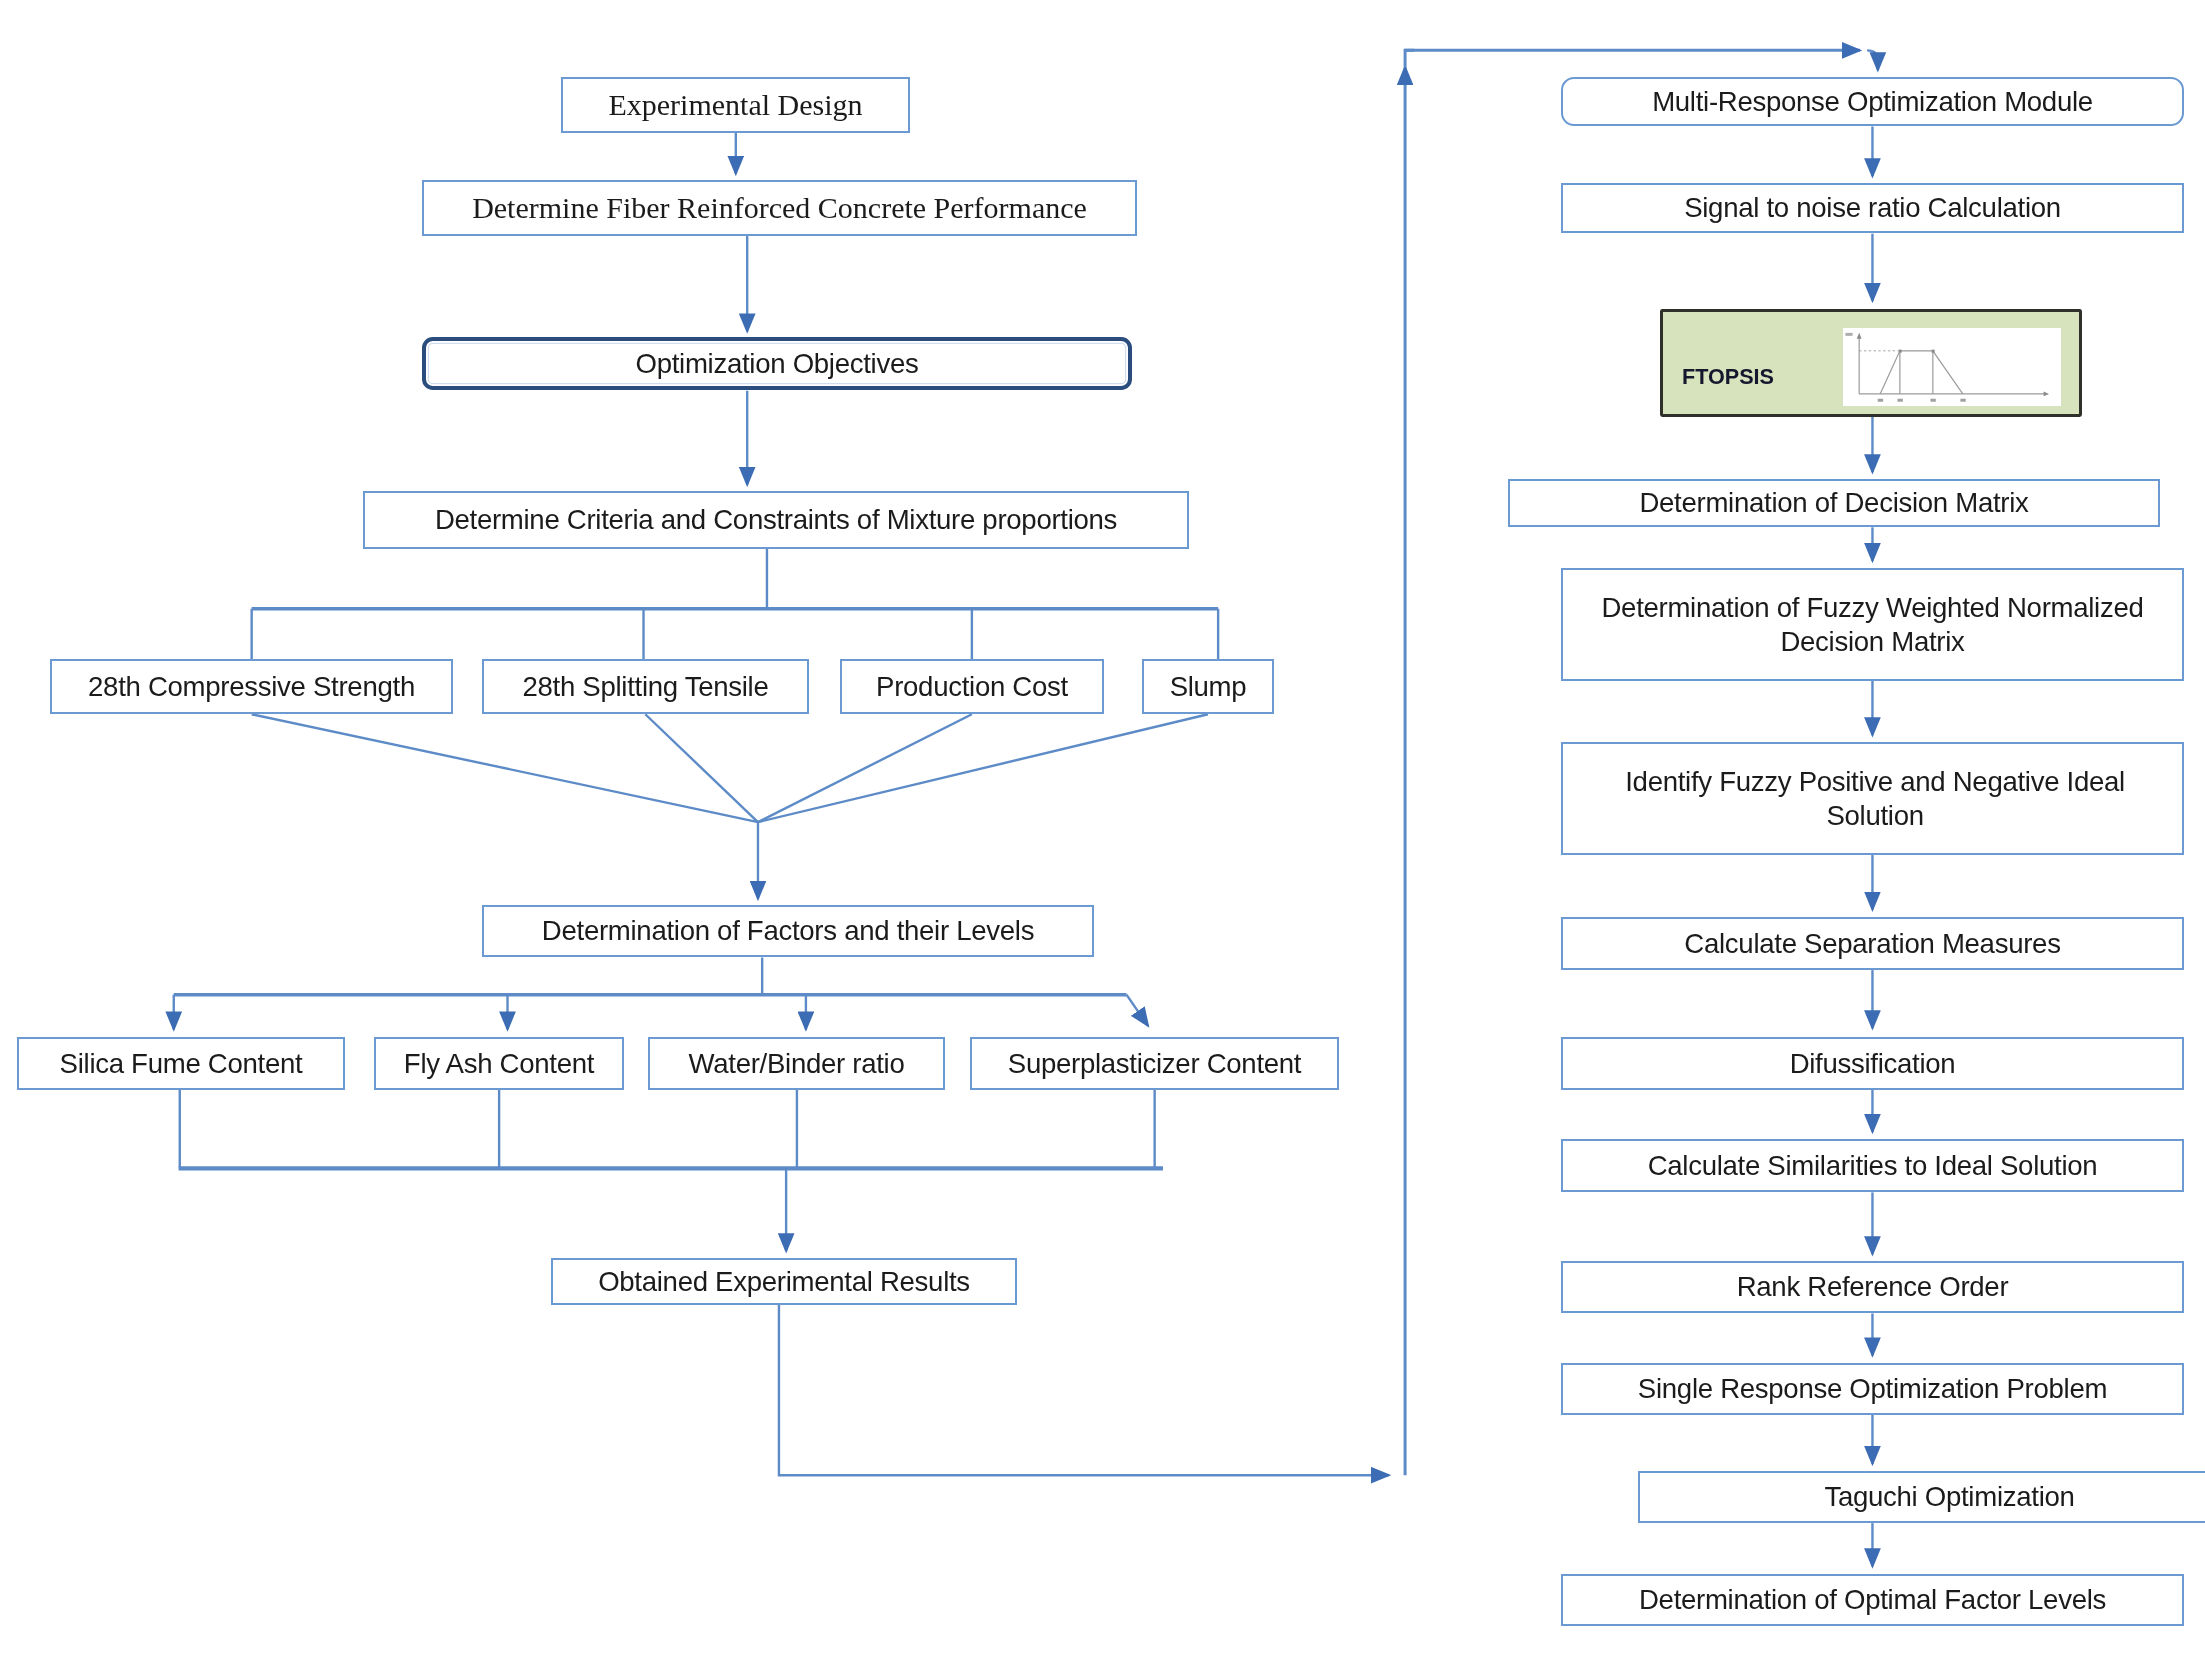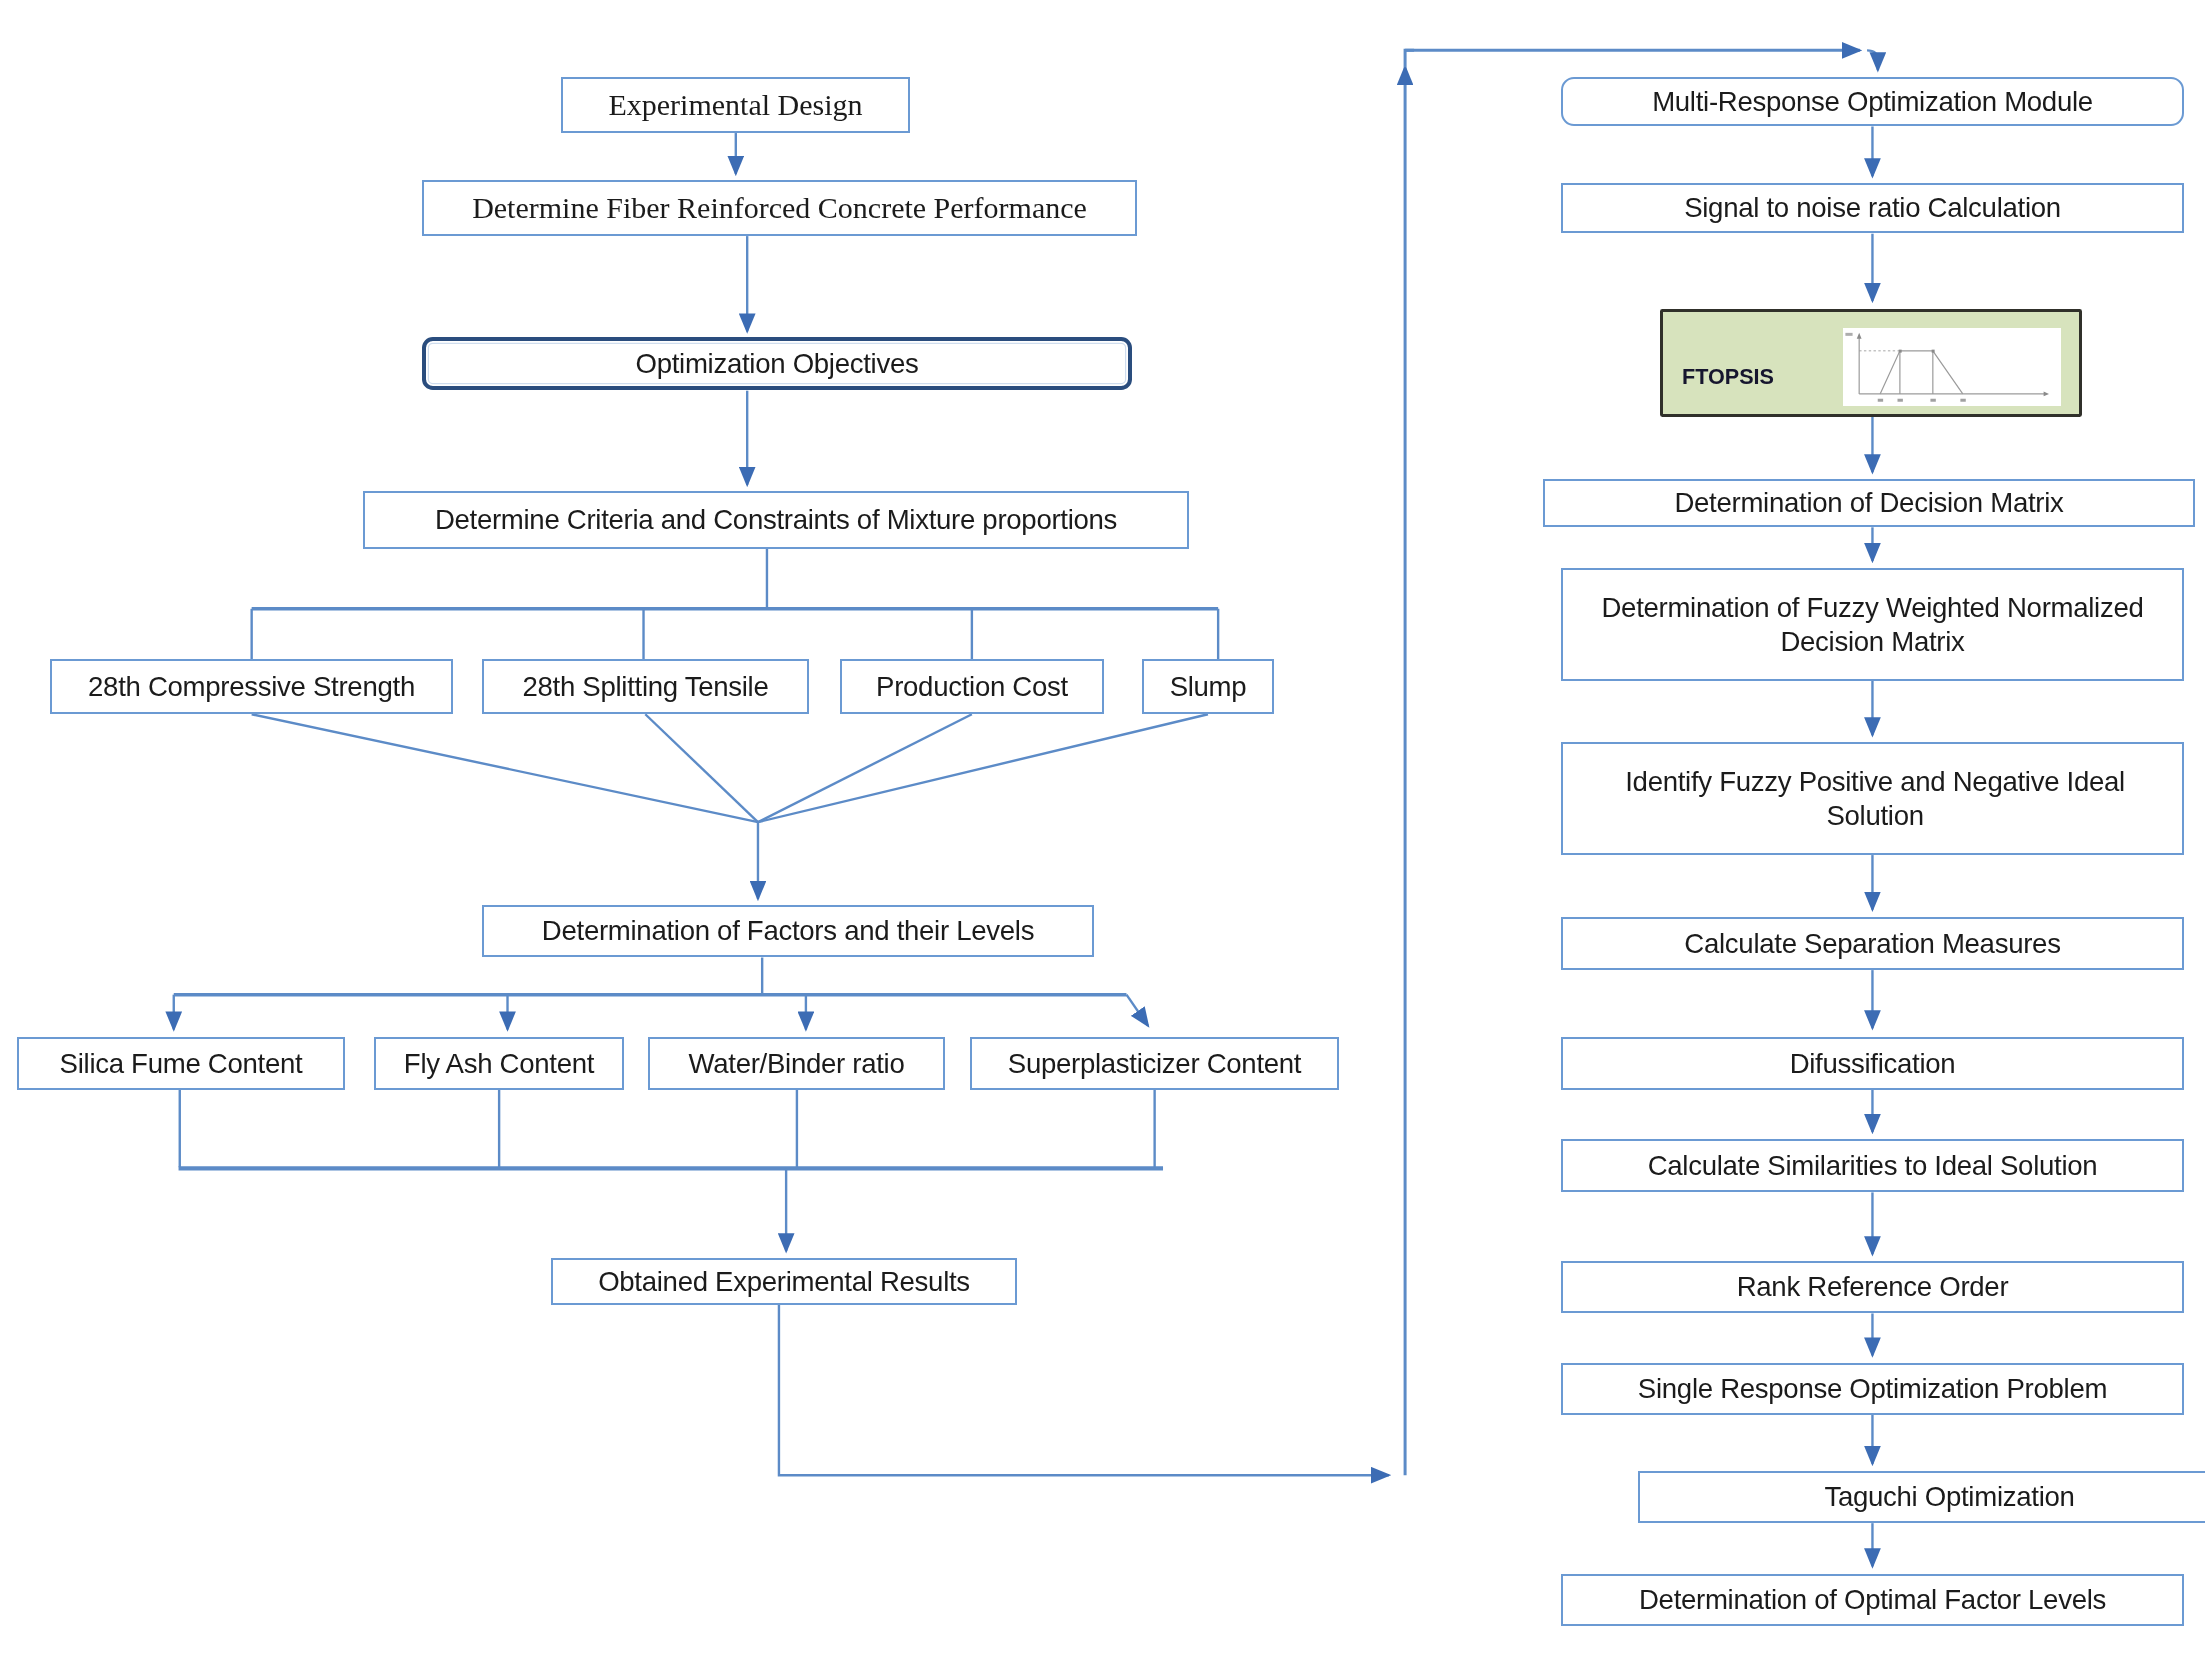--- a/index.html
+++ b/index.html
@@ -147,21 +147,21 @@
           <rect x="4" y="8" width="12" height="5" opacity="0.7"></rect>
           <rect x="58" y="118" width="9" height="5" opacity="0.8"></rect>
           <rect x="91" y="118" width="9" height="5" opacity="0.8"></rect>
           <rect x="146" y="118" width="9" height="5" opacity="0.8"></rect>
           <rect x="196" y="118" width="9" height="5" opacity="0.8"></rect>
         </g>
       </svg>
     </div>
   </div>
 
-  <div class="box" style="left:1543px;top:479px;width:652px;height:48px;text-align:right;">Determination of Decision Matrix</div>
+  <div class="box" style="left:1508px;top:479px;width:652px;height:48px;text-align:right;">Determination of Decision Matrix</div>
 
   <div class="box" style="left:1561px;top:568px;width:623px;height:113px;">Determination of Fuzzy Weighted Normalized Decision Matrix</div>
 
   <div class="box" style="left:1561px;top:742px;width:623px;height:113px;padding-left:16px;">Identify Fuzzy Positive and Negative Ideal Solution</div>
 
   <div class="box" style="left:1561px;top:917px;width:623px;height:53px;">Calculate Separation Measures</div>
 
   <div class="box" style="left:1561px;top:1037px;width:623px;height:53px;">Difussification</div>
 
   <div class="box" style="left:1561px;top:1139px;width:623px;height:53px;">Calculate Similarities to Ideal Solution</div>

